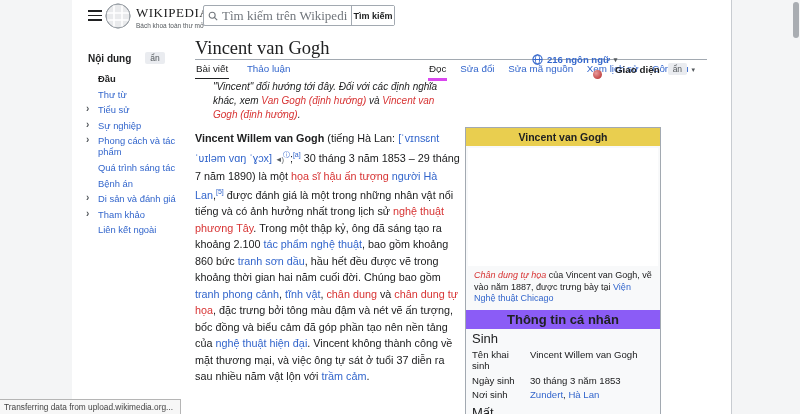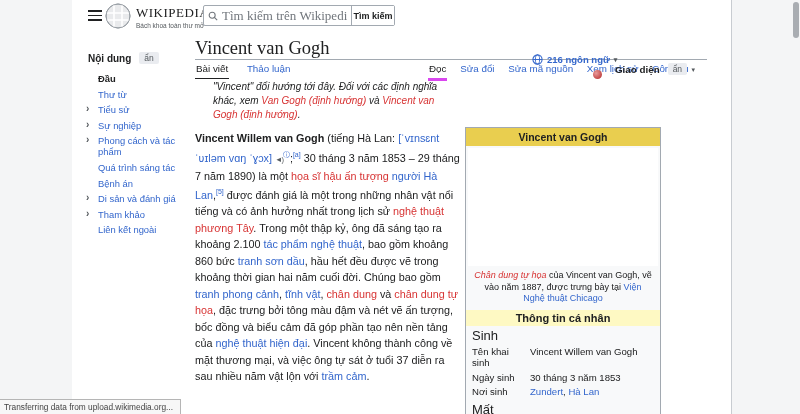--- a/index.html
+++ b/index.html
@@ -57,21 +57,21 @@
   .appearance { position:absolute; left:420px; top:3px; display:flex; gap:8px; align-items:center; }
   .appearance .ap-label { font-weight:bold; font-size:9.8px; color:#202122; }
   .pill {
     background:#eaecf0; border-radius:2px; font-size:8.5px; color:#54595d;
     padding:1px 5px; cursor:pointer;
   }
   .red-badge { position:absolute; left:521px; top:70px; width:9px; height:9px; border-radius:50%;
     background:radial-gradient(circle at 35% 35%, #e89a9a, #b32424); }
   
   .toc { position:absolute; left:16px; top:52px; width:104px; }
-  .toc-head { display:flex; align-items:center; gap:8px; margin-bottom:9px; }
+  .toc-head { display:flex; align-items:center; gap:14px; margin-bottom:9px; }
   .toc-title { font-weight:bold; font-size:10px; }
   .toc-item { position:relative; padding-left:10px; margin-bottom:4.6px; font-size:9.4px; color:#3366cc;
     line-height:11px; cursor:pointer; }
   .toc-item .chev { position:absolute; left:-2px; top:-1px; color:#54595d; font-size:10px; font-weight:bold; }
   .toc-item.active { color:#202122; font-weight:bold; }
   
   .content { position:absolute; left:123px; top:80px; width:266px; }
   .hatnote { font-style:italic; font-size:10px; line-height:14px; color:#202122; padding-left:18px; margin-bottom:1px; }
   .para { font-size:10.8px; line-height:16.5px; margin-top:8px; text-align:left; }
   .sg-b { font-weight:bold; }
@@ -81,22 +81,22 @@
   .sg-sup { vertical-align:super; font-size:7px; color:#3366cc; cursor:pointer; }
   .sg-spk { color:#54595d; font-size:7.5px; letter-spacing:-1px; }
   .sg-roman { font-style:normal; }
   
   .infobox {
     position:absolute; left:393px; top:127px; width:196px;
     background:#f8f9fa; border:1px solid #a2a9b1; font-size:9.6px;
   }
   .ib-title { background:#e9ce4f; text-align:center; font-weight:bold; font-size:10.5px; padding:3px 2px; }
   .ib-img { height:118px; background:#ffffff; margin:2px; }
-  .ib-caption { font-size:9px; line-height:11.5px; text-align:center; padding:2px 8px 5px; }
-  .ib-section { background:#fef9c3; text-align:center; font-weight:bold; font-size:11px; padding:2px; }
+  .ib-caption { font-size:9px; line-height:11.5px; text-align:left; padding:2px 8px 5px; }
+  .ib-section { background:#8b5cf6; text-align:center; font-weight:bold; font-size:13px; padding:2px; }
   .ib-sub { font-weight:normal; padding:2.5px 6px 1px; font-size:13px; }
   .ib-row { display:flex; padding:1.5px 6px; line-height:11.5px; }
   .ib-label { width:58px; flex:0 0 58px; padding-right:4px; }
   .ib-value { flex:1; }
   
   .statusbar {
     position:absolute; left:0; bottom:0; height:15px; max-width:300px;
     background:#f7f7f7; border:1px solid #b5b5b5; border-left:none; border-bottom:none;
     font-size:8.3px; color:#444; padding:2px 7px 0 4px; white-space:nowrap; z-index:9;
   }

